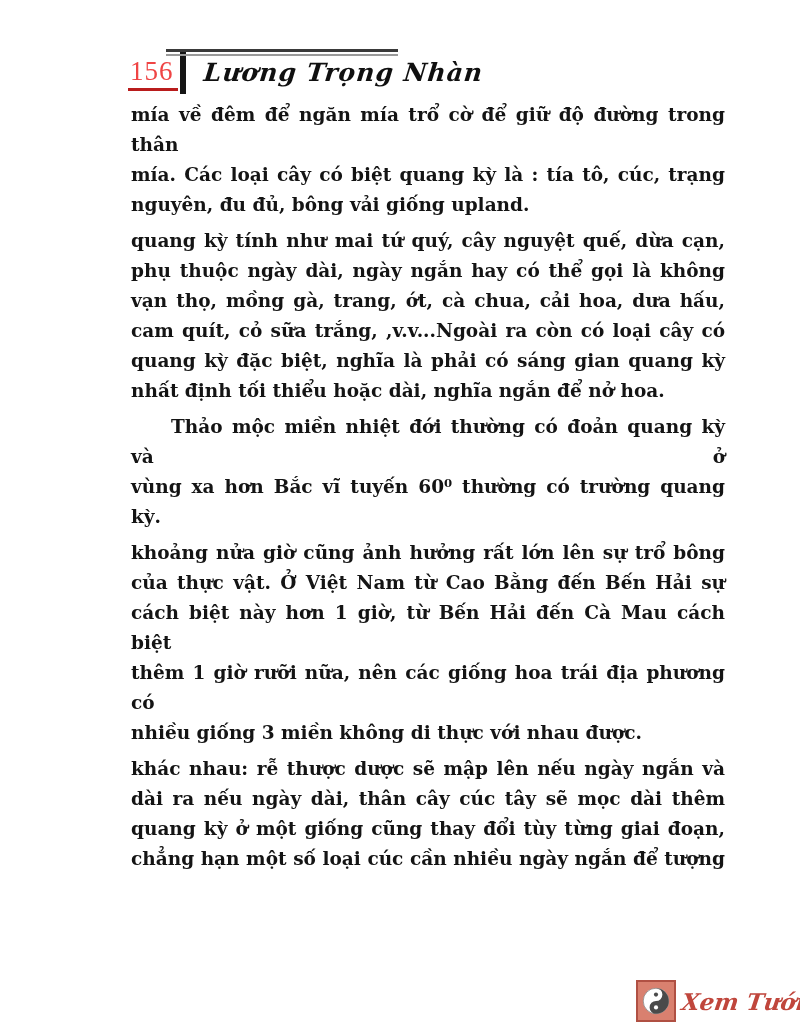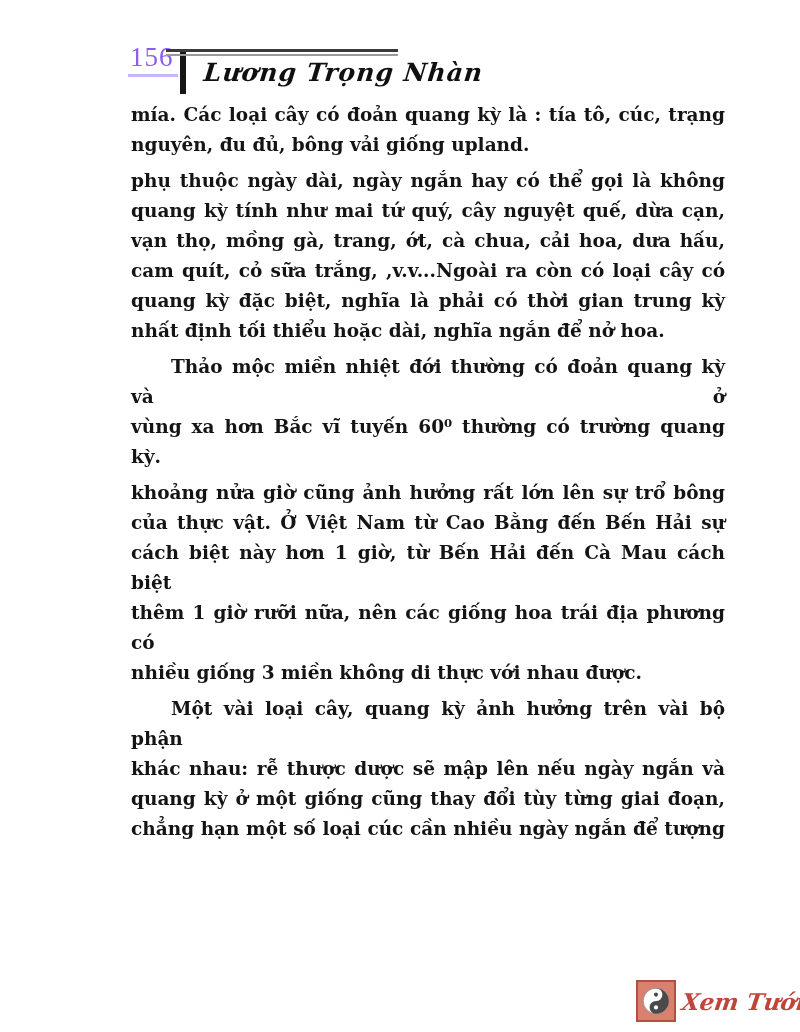--- a/index.html
+++ b/index.html
@@ -9,24 +9,24 @@
     height: 1032px;
     background: #ffffff;
     font-family: "DejaVu Serif", serif;
     color: #161616;
     overflow: hidden;
   }
 
   
   .header { position: absolute; left: 0; top: 0; width: 800px; height: 100px; }
   .page-number {
-    position: absolute; left: 128px; top: 42px;
+    position: absolute; left: 128px; top: 56px;
     font-family: "Liberation Serif", serif;
-    font-size: 27px; font-weight: 400; color: #8b5cf6;
-    border-bottom: 3px solid #c4b5fd;
+    font-size: 27px; font-weight: 400; color: #ef4444;
+    border-bottom: 3px solid #b91c1c;
     padding: 0 4px 1px 2px;
     letter-spacing: 1px;
   }
   .corner-vbar {
     position: absolute; left: 180px; top: 52px;
     width: 6px; height: 42px; background: #151515;
   }
   .corner-hline {
     position: absolute; left: 166px; top: 49px;
     width: 232px; height: 7px;
@@ -91,45 +91,46 @@
 
   <div class="header">
     <span class="page-number">156</span>
     <div class="corner-vbar"></div>
     <div class="corner-hline"></div>
     <span class="author-name">Lương Trọng Nhàn</span>
   </div>
 
   <div class="text-block">
       <div class="paragraph">
-        <div class="line">mía. Các loại cây có đoản quang kỳ là : tía tô, cúc, trạng</div>
+        <div class="line first">mía về đêm để ngăn mía trổ cờ để giữ độ đường trong thân</div>
+        <div class="line">mía. Các loại cây có biệt quang kỳ là : tía tô, cúc, trạng</div>
         <div class="line last">nguyên, đu đủ, bông vải giống upland.</div>
       </div>
       <div class="paragraph indent">
+        <div class="line">quang kỳ tính như mai tứ quý, cây nguyệt quế, dừa cạn,</div>
         <div class="line">phụ thuộc ngày dài, ngày ngắn hay có thể gọi là không</div>
-        <div class="line">quang kỳ tính như mai tứ quý, cây nguyệt quế, dừa cạn,</div>
         <div class="line">vạn thọ, mồng gà, trang, ớt, cà chua, cải hoa, dưa hấu,</div>
         <div class="line">cam quít, cỏ sữa trắng, ,v.v...Ngoài ra còn có loại cây có</div>
-        <div class="line">quang kỳ đặc biệt, nghĩa là phải có thời gian trung kỳ</div>
+        <div class="line">quang kỳ đặc biệt, nghĩa là phải có sáng gian quang kỳ</div>
         <div class="line last">nhất định tối thiểu hoặc dài, nghĩa ngắn để nở hoa.</div>
       </div>
       <div class="paragraph indent">
         <div class="line first">Thảo mộc miền nhiệt đới thường có đoản quang kỳ và ở</div>
         <div class="line last">vùng xa hơn Bắc vĩ tuyến 60⁰ thường có trường quang kỳ.</div>
       </div>
       <div class="paragraph indent">
         <div class="line">khoảng nửa giờ cũng ảnh hưởng rất lớn lên sự trổ bông</div>
         <div class="line">của thực vật. Ở Việt Nam từ Cao Bằng đến Bến Hải sự</div>
         <div class="line">cách biệt này hơn 1 giờ, từ Bến Hải đến Cà Mau cách biệt</div>
         <div class="line">thêm 1 giờ rưỡi nữa, nên các giống hoa trái địa phương có</div>
         <div class="line last">nhiều giống 3 miền không di thực với nhau được.</div>
       </div>
       <div class="paragraph indent">
-        <div class="line first">Một vài loại cây, quang kỳ ảnh hưởng trên vài bộ phận</div>
         <div class="line">khác nhau: rễ thược dược sẽ mập lên nếu ngày ngắn và</div>
+        <div class="line">dài ra nếu ngày dài, thân cây cúc tây sẽ mọc dài thêm</div>
         <div class="line">quang kỳ ở một giống cũng thay đổi tùy từng giai đoạn,</div>
         <div class="line">chẳng hạn một số loại cúc cần nhiều ngày ngắn để tượng</div>
       </div>
     </div>
 
   <div class="watermark">
     <span class="yinyang-box">
       <svg width="32" height="32" viewBox="0 0 40 40" aria-hidden="true">
         <circle cx="20" cy="20" r="16" fill="#ffffff" stroke="#8a8a8a" stroke-width="1"></circle>
         <path d="M20 4 a16 16 0 0 1 0 32 a8 8 0 0 1 0 -16 a8 8 0 0 0 0 -16 Z" fill="#4a4a4a"></path>

